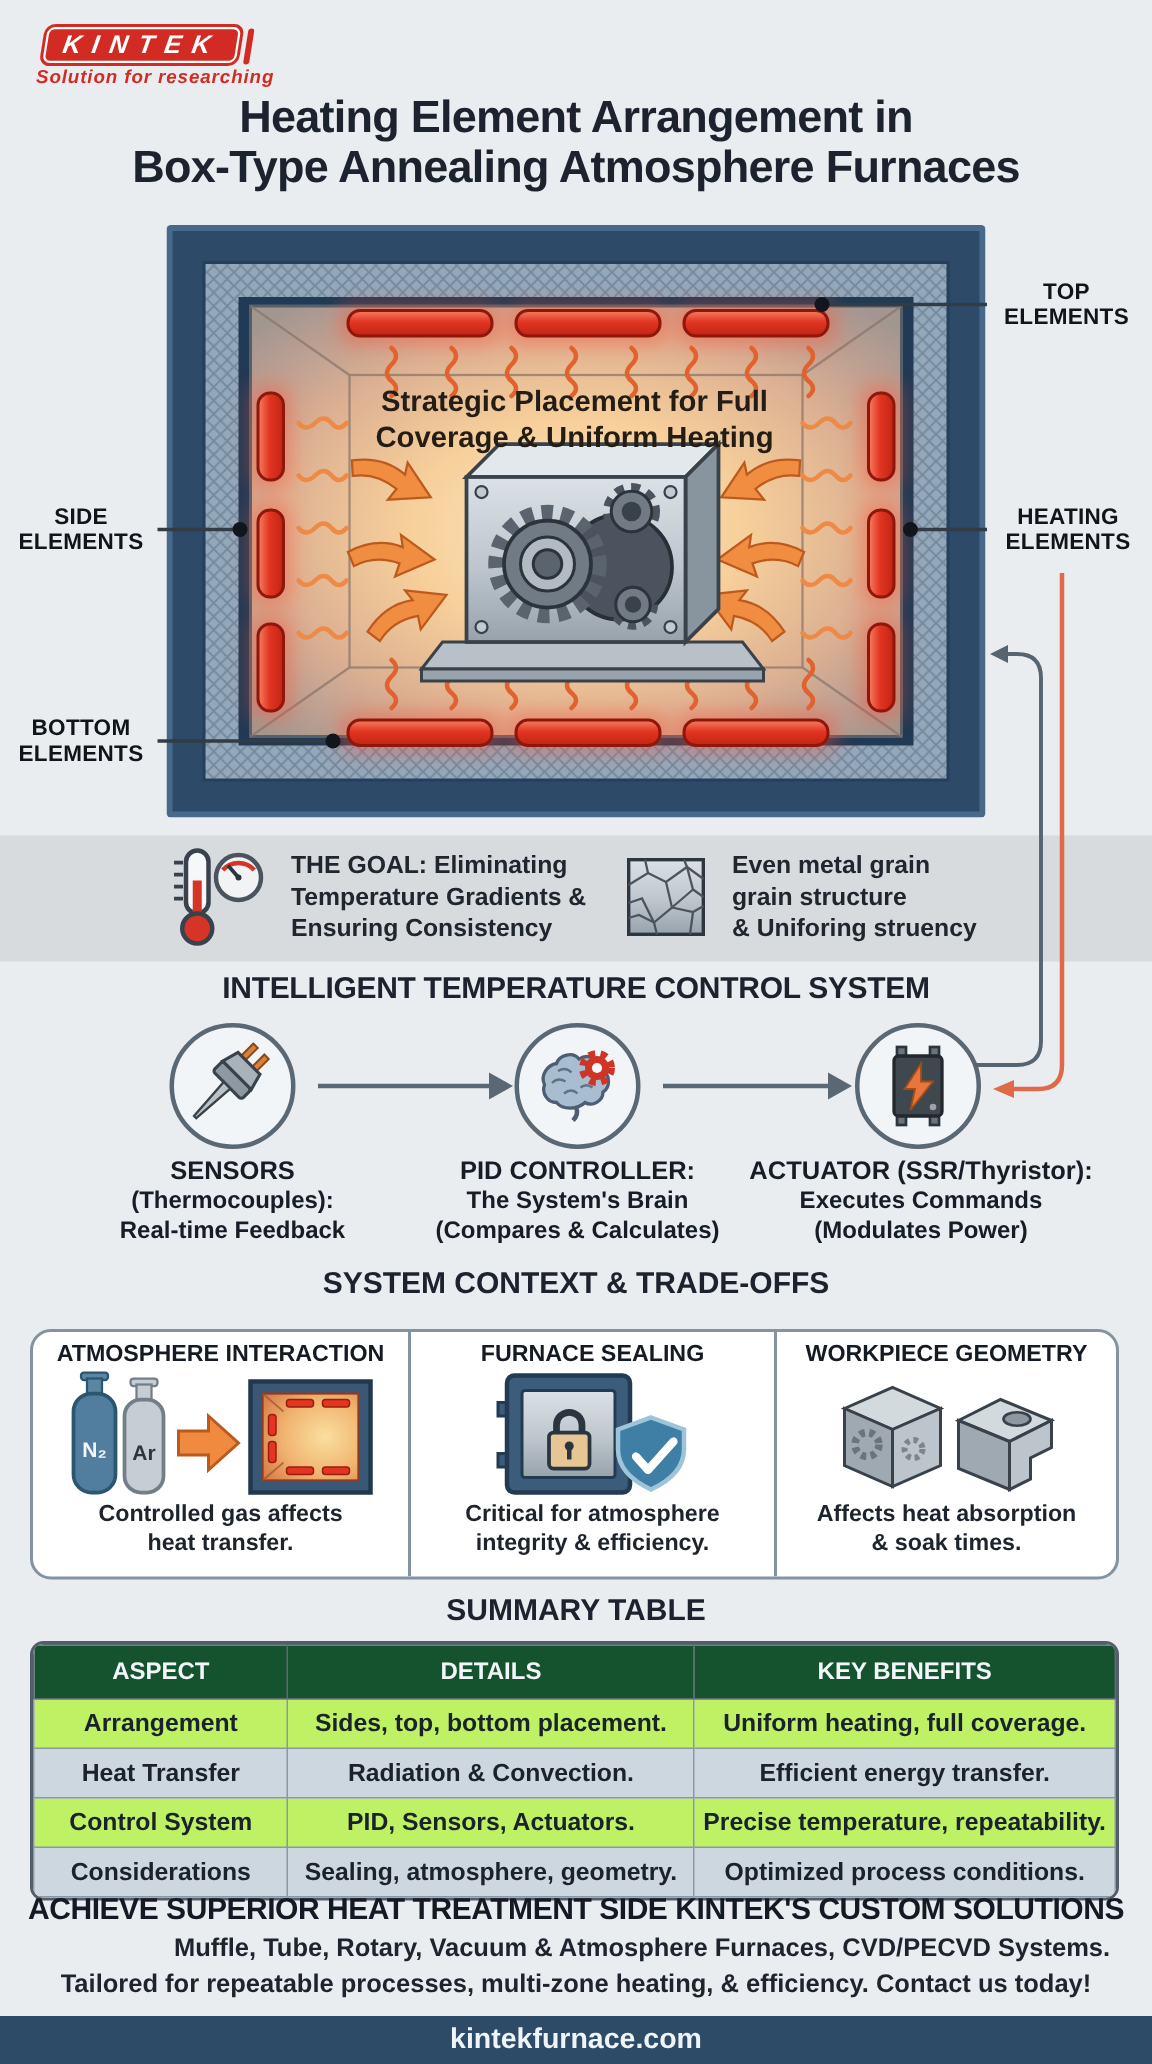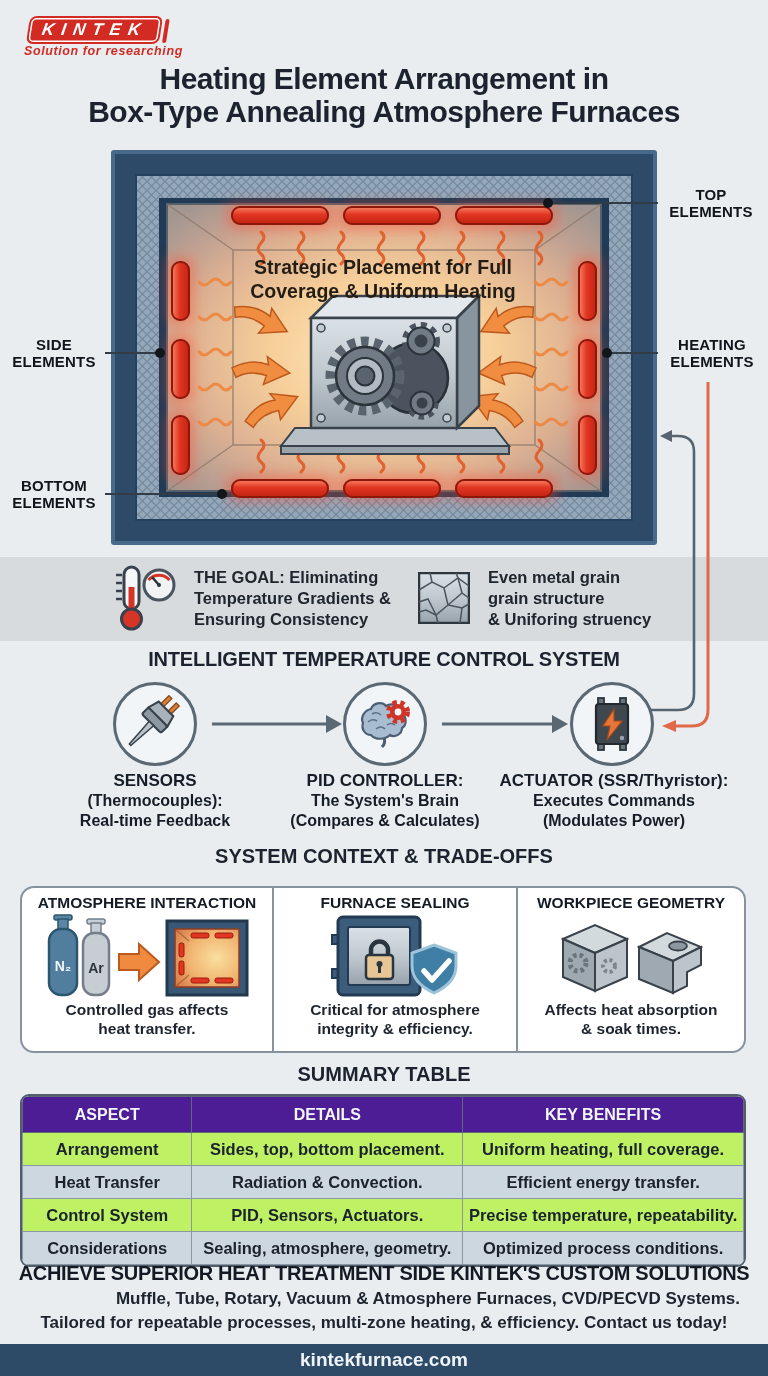--- a/index.html
+++ b/index.html
@@ -44,21 +44,21 @@
   .card{position:relative;text-align:center;padding-top:6px;box-sizing:border-box;}
   .card+.card{border-left:2px solid #8593a1;}
   .card-title{font-size:15.5px;font-weight:800;color:#151b24;}
   .card-icon{height:88px;display:flex;align-items:center;justify-content:center;}
   .card-cap{font-size:15.5px;font-weight:600;line-height:19px;color:#1d242d;}
 
   
   .table-heading{position:absolute;left:0;top:1063px;width:768px;text-align:center;font-size:20px;font-weight:800;}
   .table-wrap{position:absolute;left:20px;top:1094px;width:726px;border:2.5px solid #525e6a;border-radius:9px;overflow:hidden;background:#edf1f5;box-sizing:border-box;}
   table{width:100%;border-collapse:collapse;}
-  th{background:#4c1d95;color:#f3f6f9;font-size:16px;font-weight:800;height:33px;border:1.6px solid #5d6975;}
+  th{background:#14532d;color:#f3f6f9;font-size:16px;font-weight:800;height:33px;border:1.6px solid #5d6975;}
   td{font-size:16.5px;font-weight:600;color:#1b222b;text-align:center;height:30px;border:1.6px solid #8a97a4;}
   tr.r-even td{background:#cdd7df;}
   tr.r-odd td{background:#bef264;}
 
   
   .cta-heading{position:absolute;left:0;top:1262px;width:768px;text-align:center;font-size:20px;font-weight:800;letter-spacing:-0.3px;color:#141a24;}
   .cta-line1{position:absolute;left:0;top:1289px;width:768px;text-align:center;font-size:17px;font-weight:600;color:#1e242e;padding-left:44px;}
   .cta-line2{position:absolute;left:0;top:1313px;width:768px;text-align:center;font-size:17px;font-weight:600;color:#1e242e;}
   .footer{position:absolute;left:0;top:1344px;width:768px;height:32px;background:#2d4a67;}
   .footer span{display:block;text-align:center;line-height:32px;color:#eef3f7;font-size:19px;font-weight:600;}

